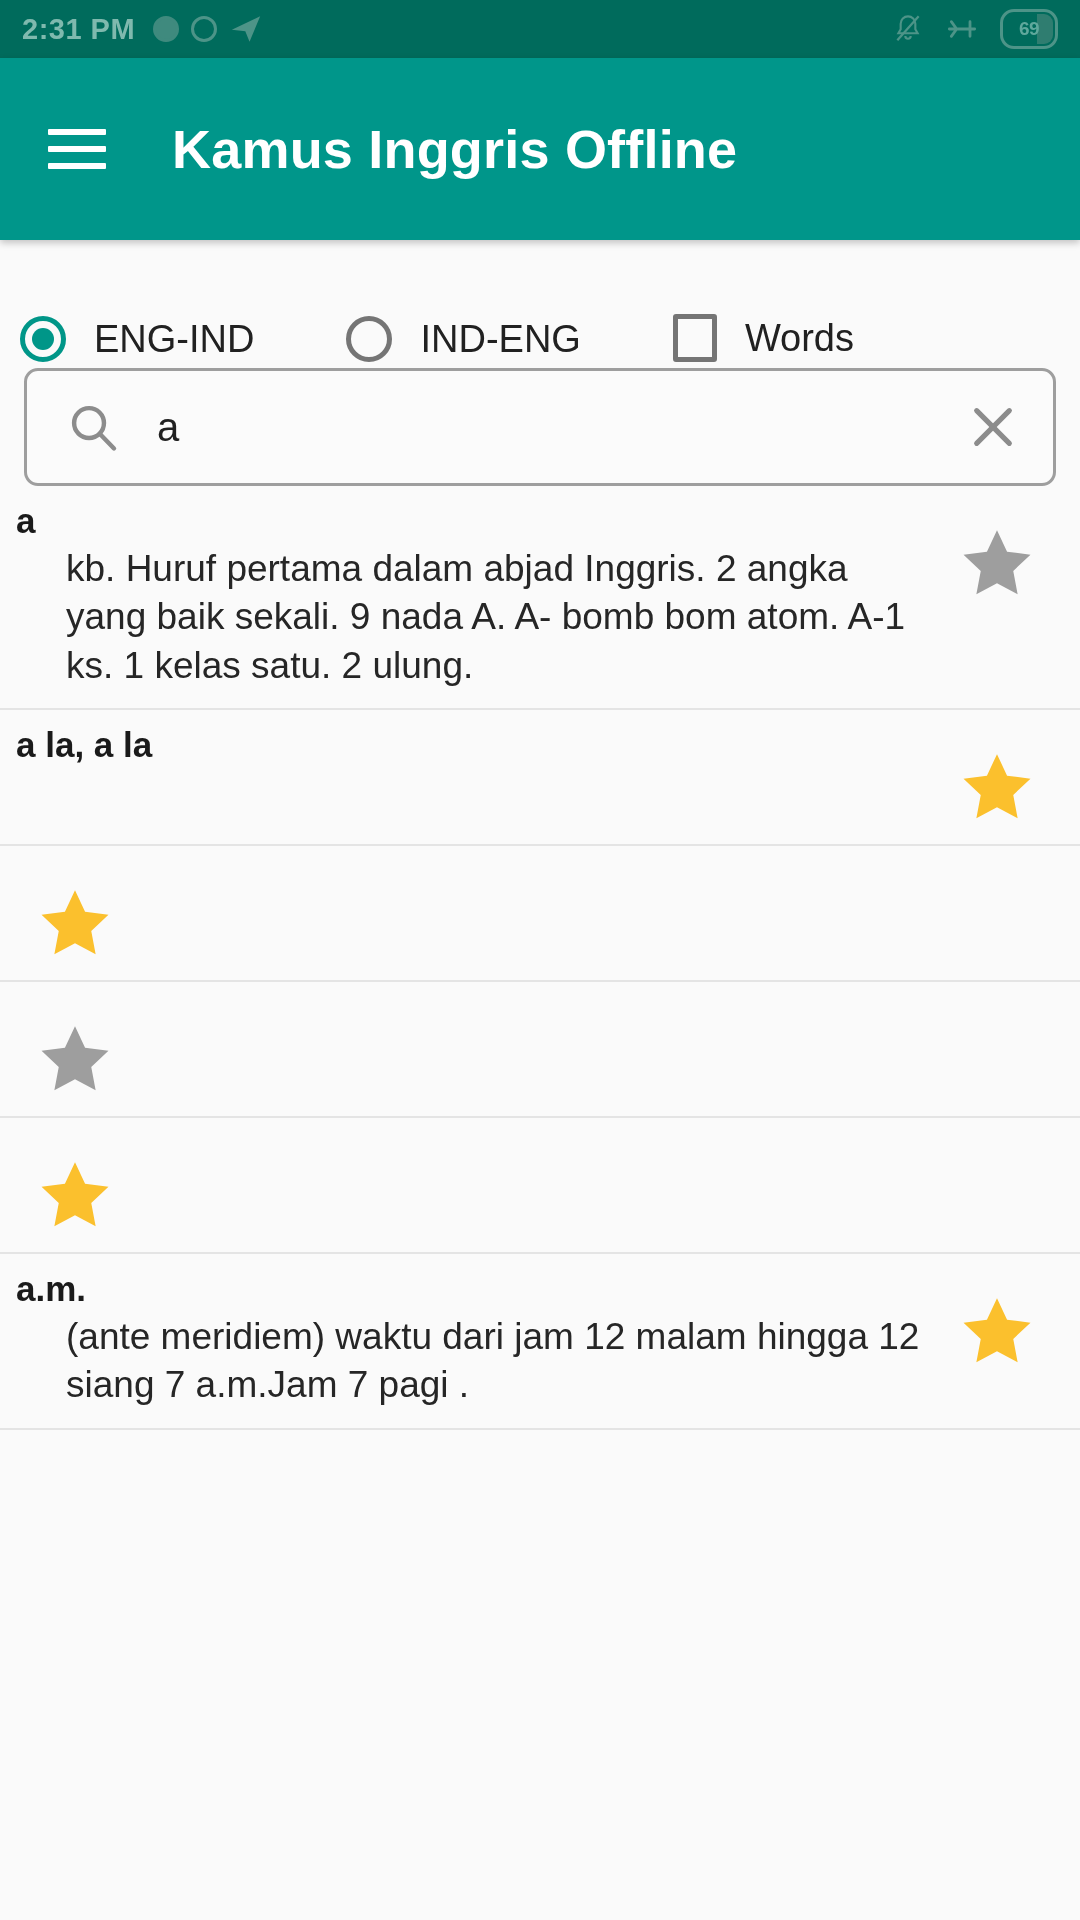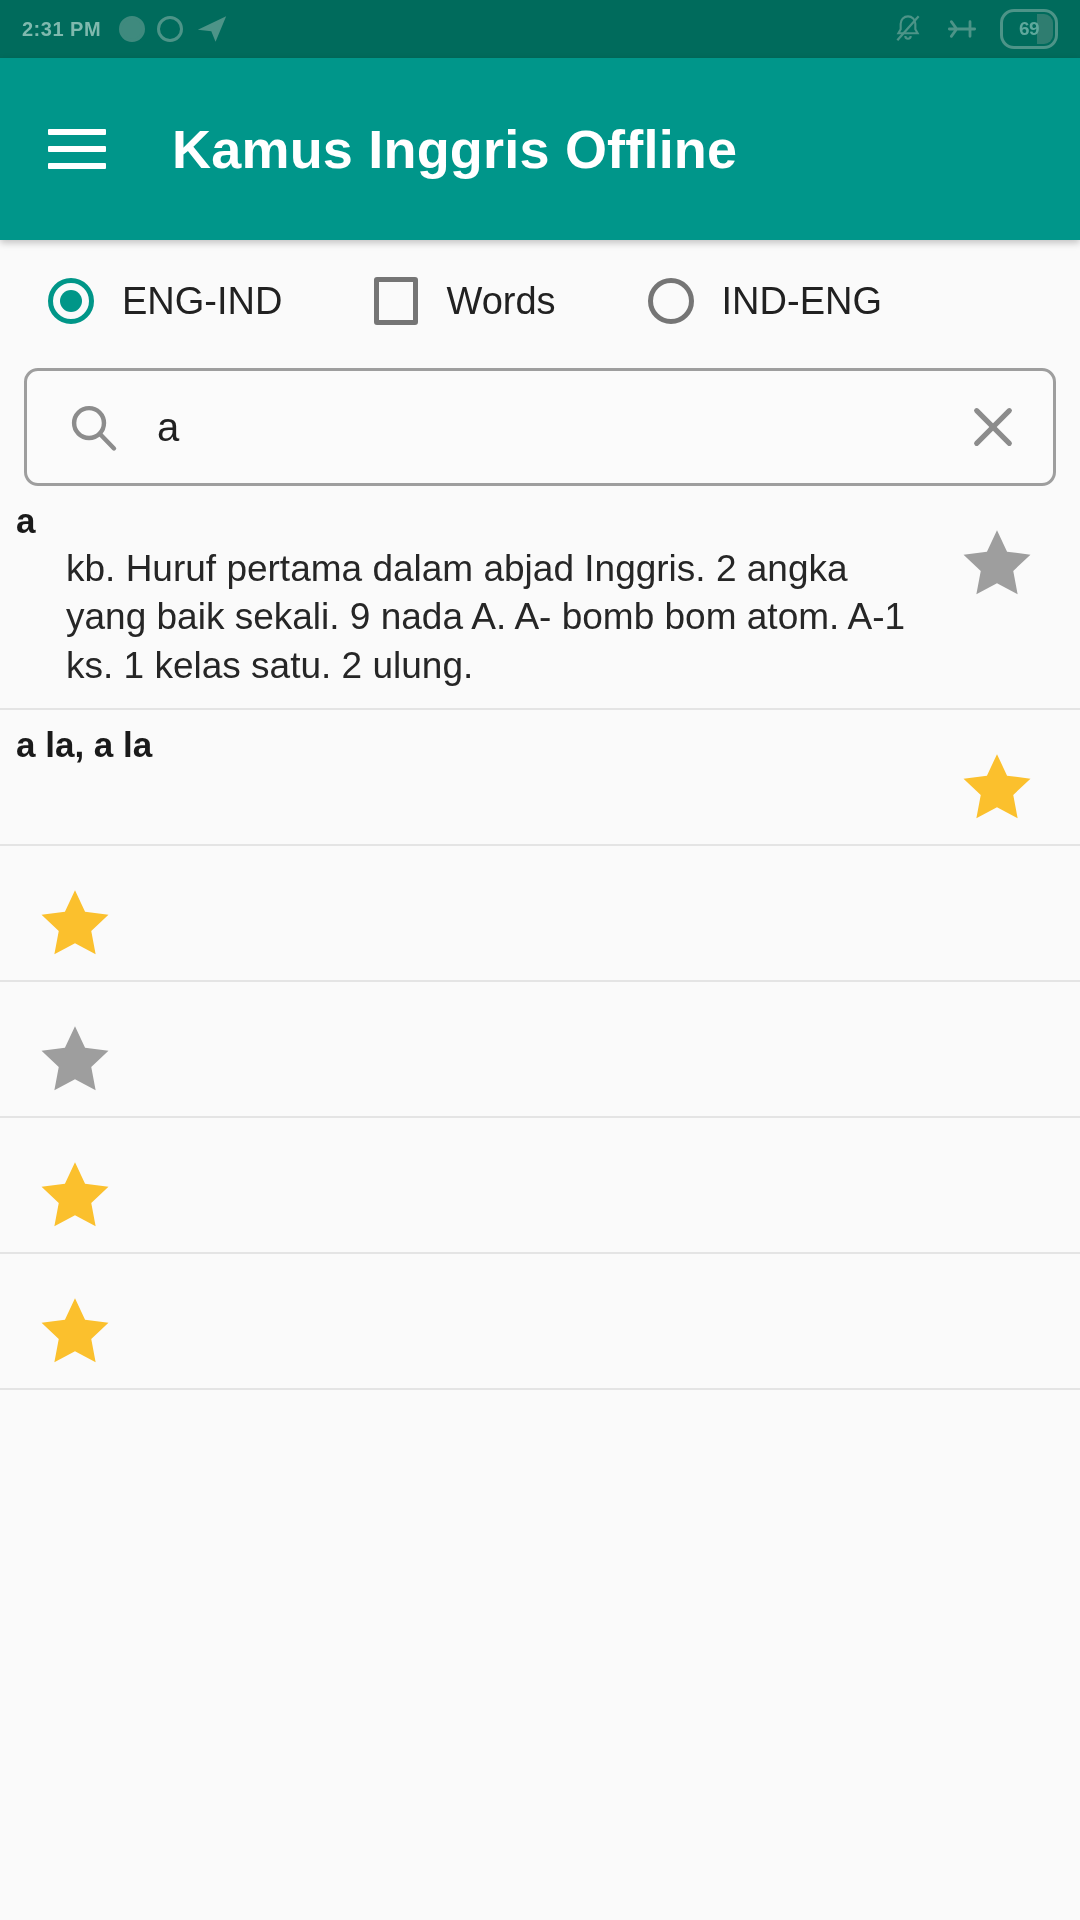--- a/index.html
+++ b/index.html
@@ -15,21 +15,21 @@
   
   .status-bar {
     height: 58px;
     background: #006b5c;
     display: flex;
     align-items: center;
     padding: 0 22px;
     color: #7fb9ae;
   }
   .status-time {
-    font-size: 20px;
+    font-size: 29px;
     font-weight: 600;
     letter-spacing: .5px;
     color: #7fb9ae;
     margin-right: 18px;
   }
   .status-left-icons { display: flex; align-items: center; gap: 12px; }
   .status-right { margin-left: auto; display: flex; align-items: center; gap: 18px; }
   .sb-circle {
     width: 26px; height: 26px; border-radius: 50%;
     border: 3px solid #4d9488;
@@ -76,22 +76,22 @@
     font-weight: 700;
     letter-spacing: .2px;
     white-space: nowrap;
   }
 
   
   .options-row {
     height: 122px;
     background: #fafafa;
     display: flex;
-    align-items: center;
-    padding: 0 36px 0 48px;
+    align-items: flex-end;
+    padding: 0 36px 0 20px;
   }
   .option {
     display: flex;
     align-items: center;
     cursor: pointer;
   }
   .option + .option { margin-left: 92px; }
   .radio {
     width: 46px; height: 46px; border-radius: 50%;
     border: 5px solid #757575;
@@ -211,26 +211,26 @@
   </div>
   <div class="app-title">Kamus Inggris Offline</div>
 </div>
 
 <div class="options-row">
   <label class="option">
     <span class="radio checked"></span>
     <span class="option-label">ENG-IND</span>
   </label>
   <label class="option">
+    <span class="radio"></span>
+    <span class="option-label">IND-ENG</span>
+  </label>
+  <label class="option">
     <span class="checkbox"></span>
     <span class="option-label">Words</span>
-  </label>
-  <label class="option">
-    <span class="radio"></span>
-    <span class="option-label">IND-ENG</span>
   </label>
 </div>
 
 <div class="search-wrap">
   <div class="search-box">
     <span class="search-icon">
       <svg width="56" height="56" viewBox="0 0 24 24">
         <circle cx="10.3" cy="10.3" r="6.4" fill="none" stroke="#8c8c8c" stroke-width="1.9"></circle>
         <line x1="15.1" y1="15.1" x2="21" y2="21.2" stroke="#8c8c8c" stroke-width="1.9" stroke-linecap="round"></line>
       </svg>
@@ -282,19 +282,23 @@
       </div>
     </div>
     <div class="entry">
       <div class="star-cell">
         <svg class="star" viewBox="0 0 24 24">
           <path d="M12 1.9l3.1 6.6 7.2.95-5.3 5 1.35 7.2L12 18.2 5.65 21.65 7 14.45l-5.3-5 7.2-.95z" fill="#fbc02d"></path>
         </svg>
       </div>
     </div>
     <div class="entry">
+      <div class="entry-text">
+        <div class="entry-word">a.m.</div>
+        <div class="entry-def">(ante meridiem) waktu dari jam 12 malam hingga 12 siang 7 a.m.Jam 7 pagi .</div>
+      </div>
       <div class="star-cell">
         <svg class="star" viewBox="0 0 24 24">
           <path d="M12 1.9l3.1 6.6 7.2.95-5.3 5 1.35 7.2L12 18.2 5.65 21.65 7 14.45l-5.3-5 7.2-.95z" fill="#fbc02d"></path>
         </svg>
       </div>
     </div>
   </div>
 
 </body></html>

